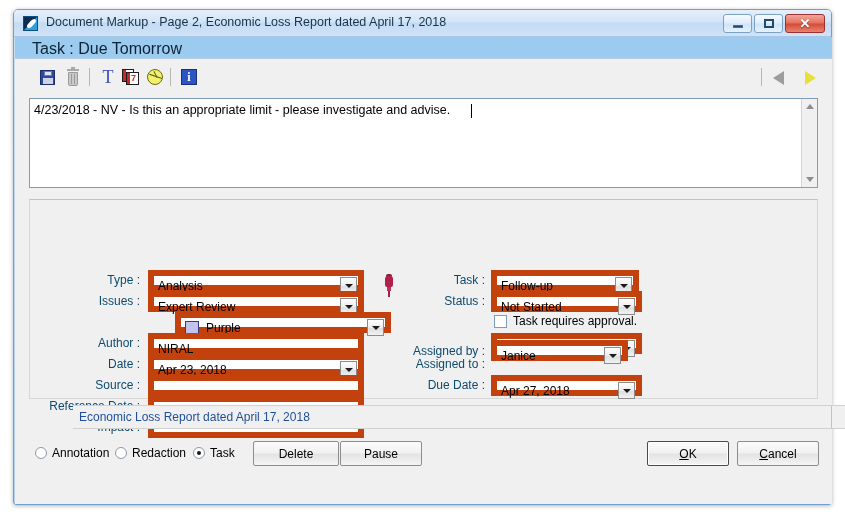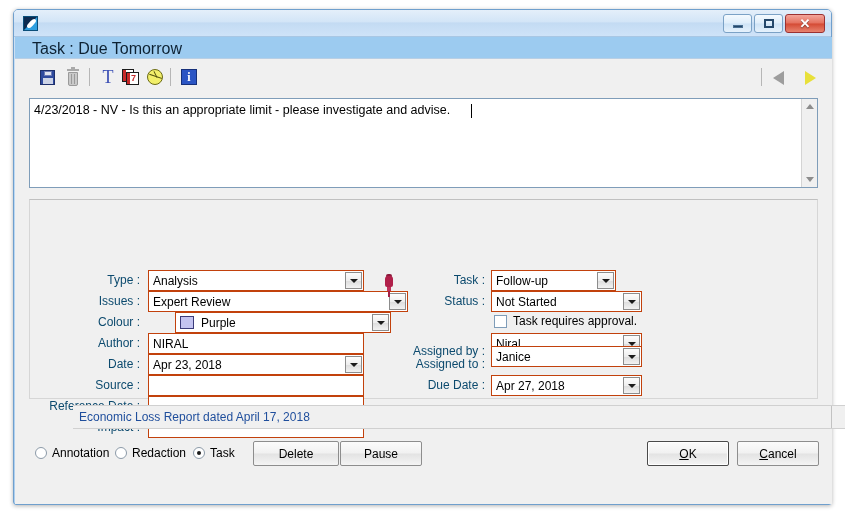--- a/index.html
+++ b/index.html
@@ -444,21 +444,21 @@
     color: #0c4a6e;
     white-space: nowrap;
     text-align: right;
   }
 
   .ctl {
     position: absolute;
     height: 21px;
     box-sizing: border-box;
     background: #ffffff;
-    border: 1px solid #c2410c;
+    border: 6px solid #c2410c;
   }
   .ctl.with-arrow { }
   .ctl .val {
     position: absolute;
     left: 4px;
     top: 3px;
     font-size: 12px;
     color: #000000;
     white-space: nowrap;
   }
@@ -651,20 +651,21 @@
 <body>
 
 <div id="desktop">
   <div id="window">
 
     <div id="titlebar">
       <div id="app-icon">
         <div class="tri-dark"></div>
         <div class="slash"></div>
       </div>
+      <div id="title-text">Document Markup - Page 2, Economic Loss Report dated April 17, 2018</div>
 
       <div class="winbtn" id="btn-min">
         <div class="glyph">
             <div class="min-bar"></div>
           </div>
       </div>
       <div class="winbtn" id="btn-max">
         <div class="glyph">
             <div class="max-box"></div>
           </div>
@@ -740,30 +741,27 @@
         <div class="ctl with-arrow" style="left:118px; top:70px; width:216px;">
           <div class="val">Analysis</div>
           <div class="dd-btn">
               <div class="dd-tri"></div>
             </div>
         </div>
 
         <div class="field-row" style="left:0px; top:91px; width:110px;">
           <div class="field-label">Issues :</div>
         </div>
-        <div class="ctl with-arrow" style="left:118px; top:91px; width:260px;">
+        <div class="ctl with-arrow" style="left:118px; top:91px; width:216px;">
           <div class="val">Expert Review</div>
           <div class="dd-btn">
               <div class="dd-tri"></div>
             </div>
         </div>
 
-        <div class="field-row" style="left:0px; top:112px; width:110px;">
-          <div class="field-label">Colour :</div>
-        </div>
         <div class="ctl with-arrow" style="left:118px; top:112px; width:216px;margin-left:27px;">
           <div class="swatch" style="background: rgb(195, 195, 240);"></div>
           <div class="val swatch-pad">Purple</div>
           <div class="dd-btn">
               <div class="dd-tri"></div>
             </div>
         </div>
 
         <div class="field-row" style="left:0px; top:133px; width:110px;">
           <div class="field-label">Author :</div>
@@ -806,21 +804,21 @@
         <div id="pin-icon">
           <div class="cap"></div>
             <div class="head"></div>
             <div class="neck"></div>
             <div class="needle"></div>
         </div>
 
         <div class="field-row" style="left:380px; top:70px; width:75px;">
           <div class="field-label">Task :</div>
         </div>
-        <div class="ctl with-arrow" style="left:461px; top:70px; width:125px;">
+        <div class="ctl with-arrow" style="left:461px; top:70px; width:148px;">
           <div class="val">Follow-up</div>
           <div class="dd-btn">
               <div class="dd-tri"></div>
             </div>
         </div>
 
         <div class="field-row" style="left:380px; top:91px; width:75px;">
           <div class="field-label">Status :</div>
         </div>
         <div class="ctl with-arrow" style="left:461px; top:91px; width:151px;">
@@ -839,21 +837,21 @@
         <div class="ctl with-arrow" style="left:461px; top:133px; width:151px;">
           <div class="val">Niral</div>
           <div class="dd-btn">
               <div class="dd-tri"></div>
             </div>
         </div>
 
         <div class="field-row" style="left:370px; top:154px; width:85px;">
           <div class="field-label">Assigned to :</div>
         </div>
-        <div class="ctl with-arrow" style="left:461px; top:146px; width:151px;">
+        <div class="ctl with-arrow" style="left:461px; top:140px; width:137px;">
           <div class="val">Janice</div>
           <div class="dd-btn">
               <div class="dd-tri"></div>
             </div>
         </div>
 
         <div class="field-row" style="left:370px; top:175px; width:85px;">
           <div class="field-label">Due Date :</div>
         </div>
         <div class="ctl with-arrow" style="left:461px; top:175px; width:151px;">

